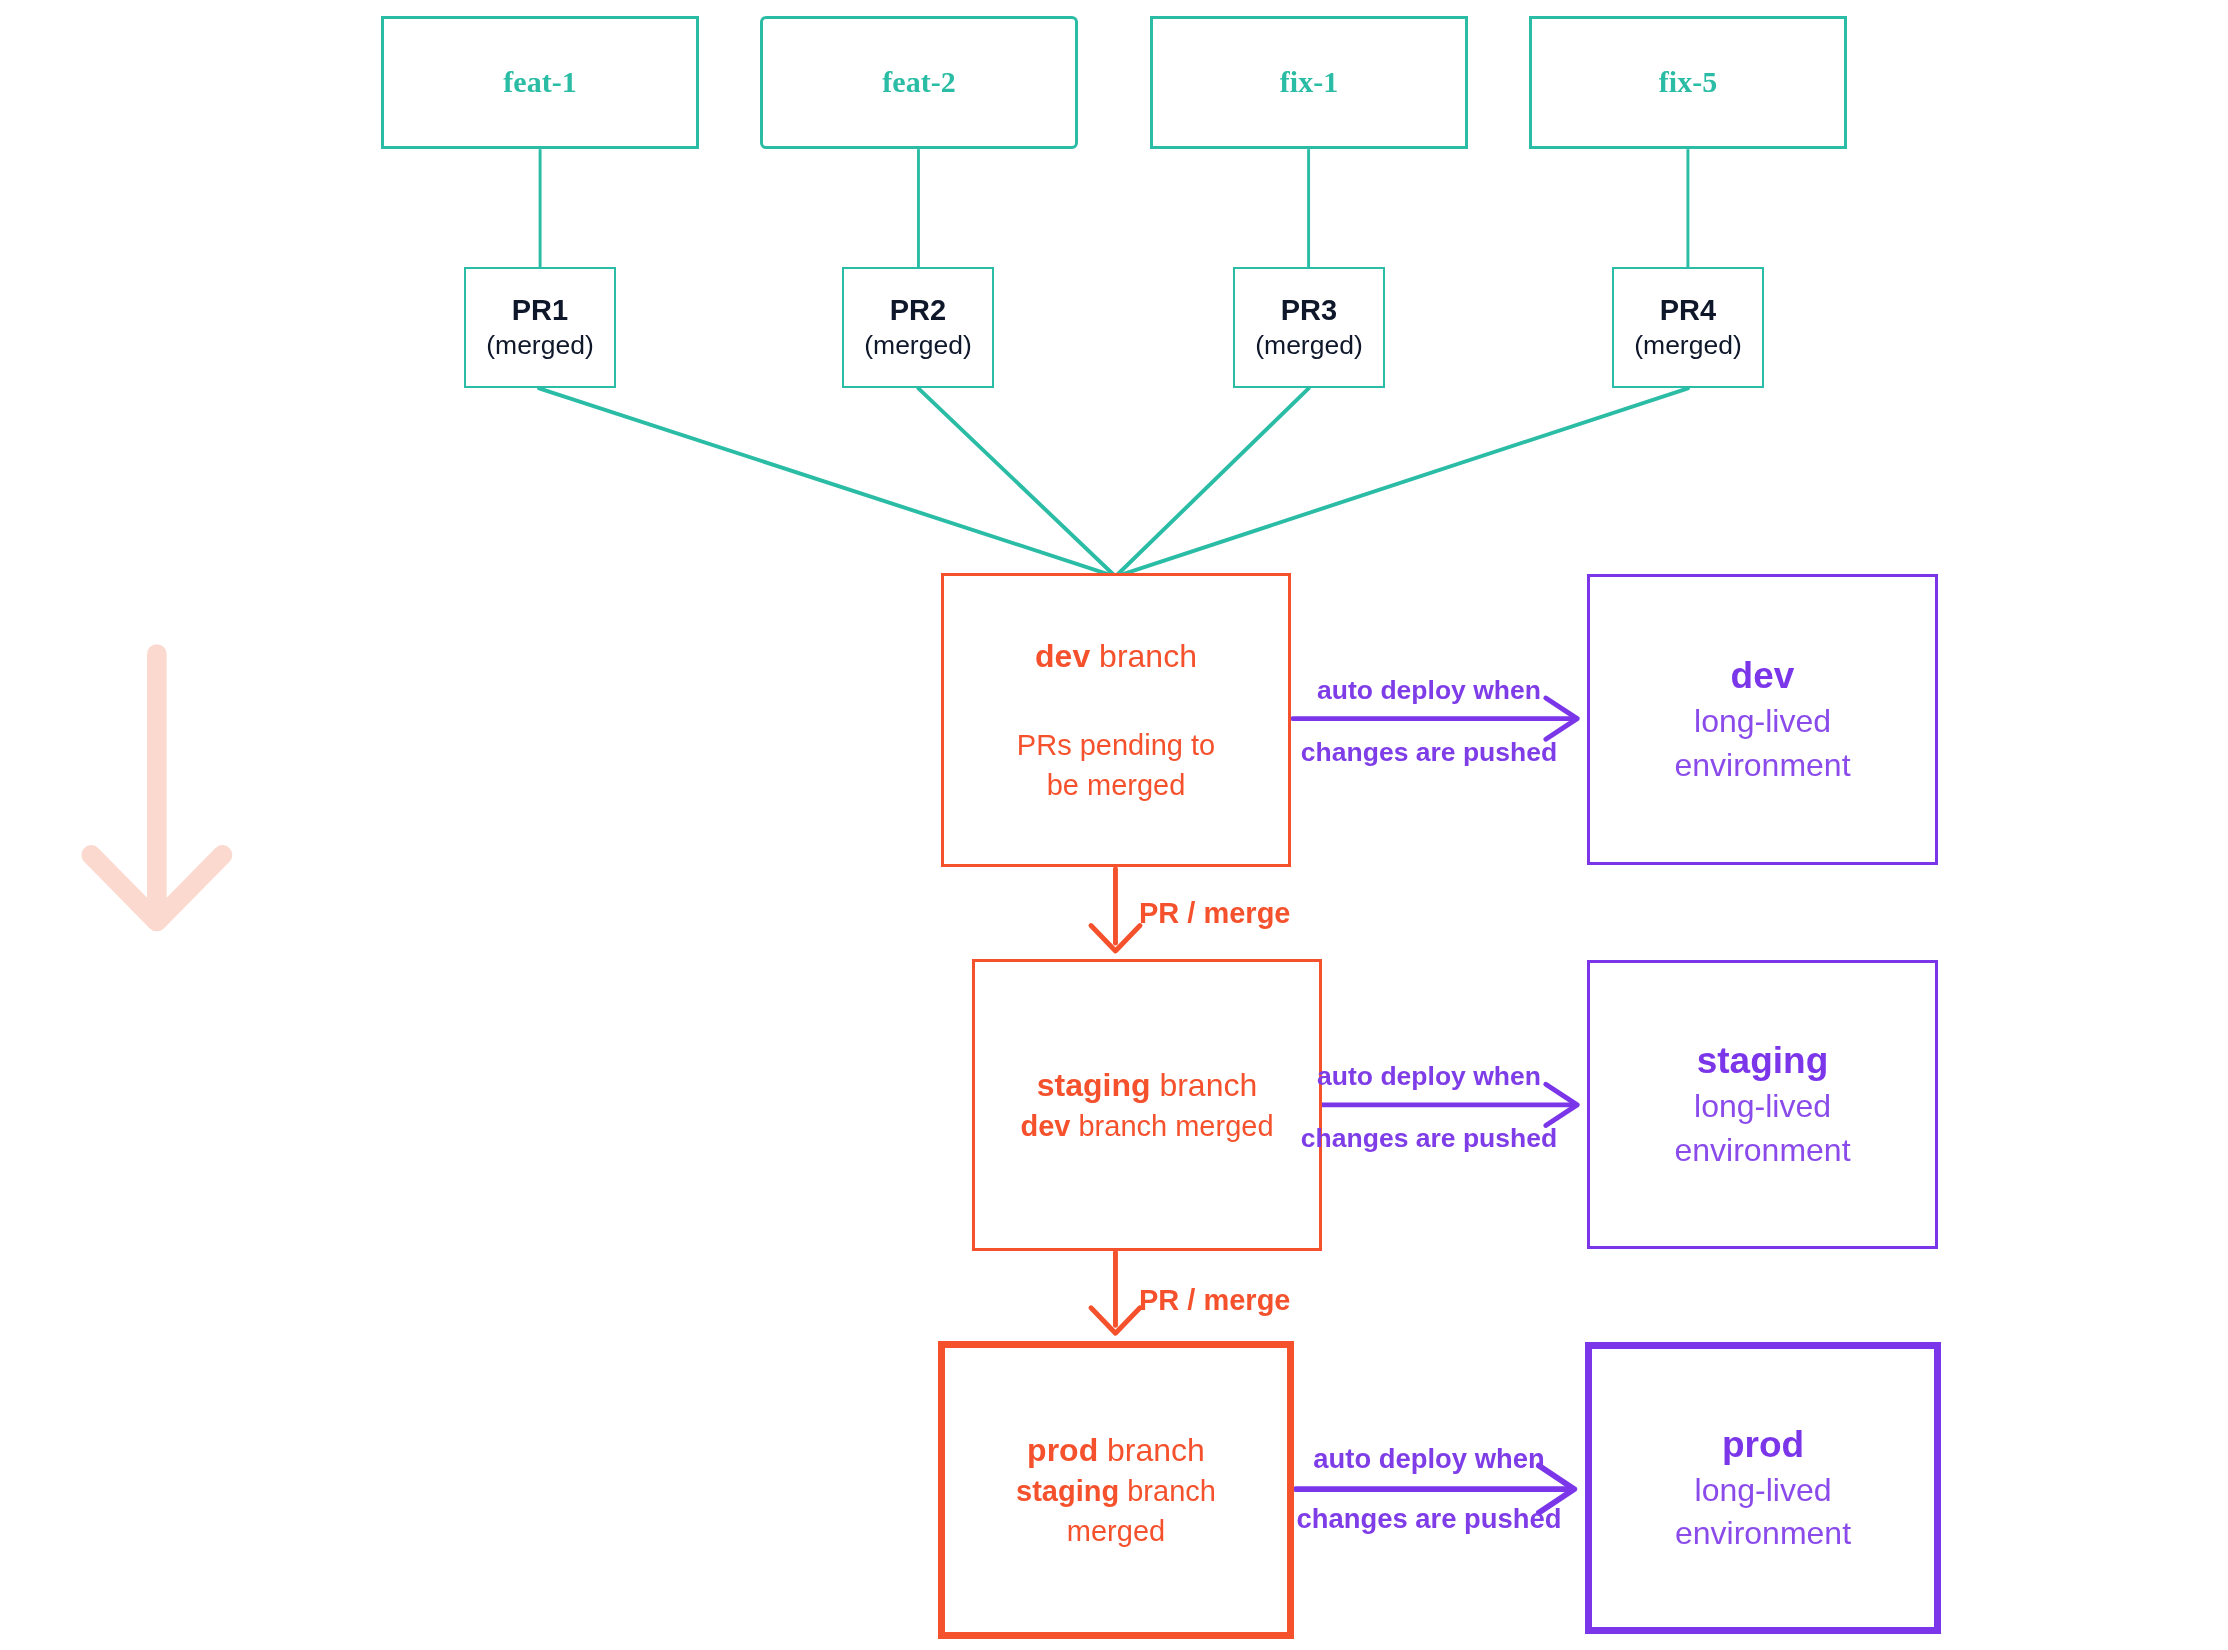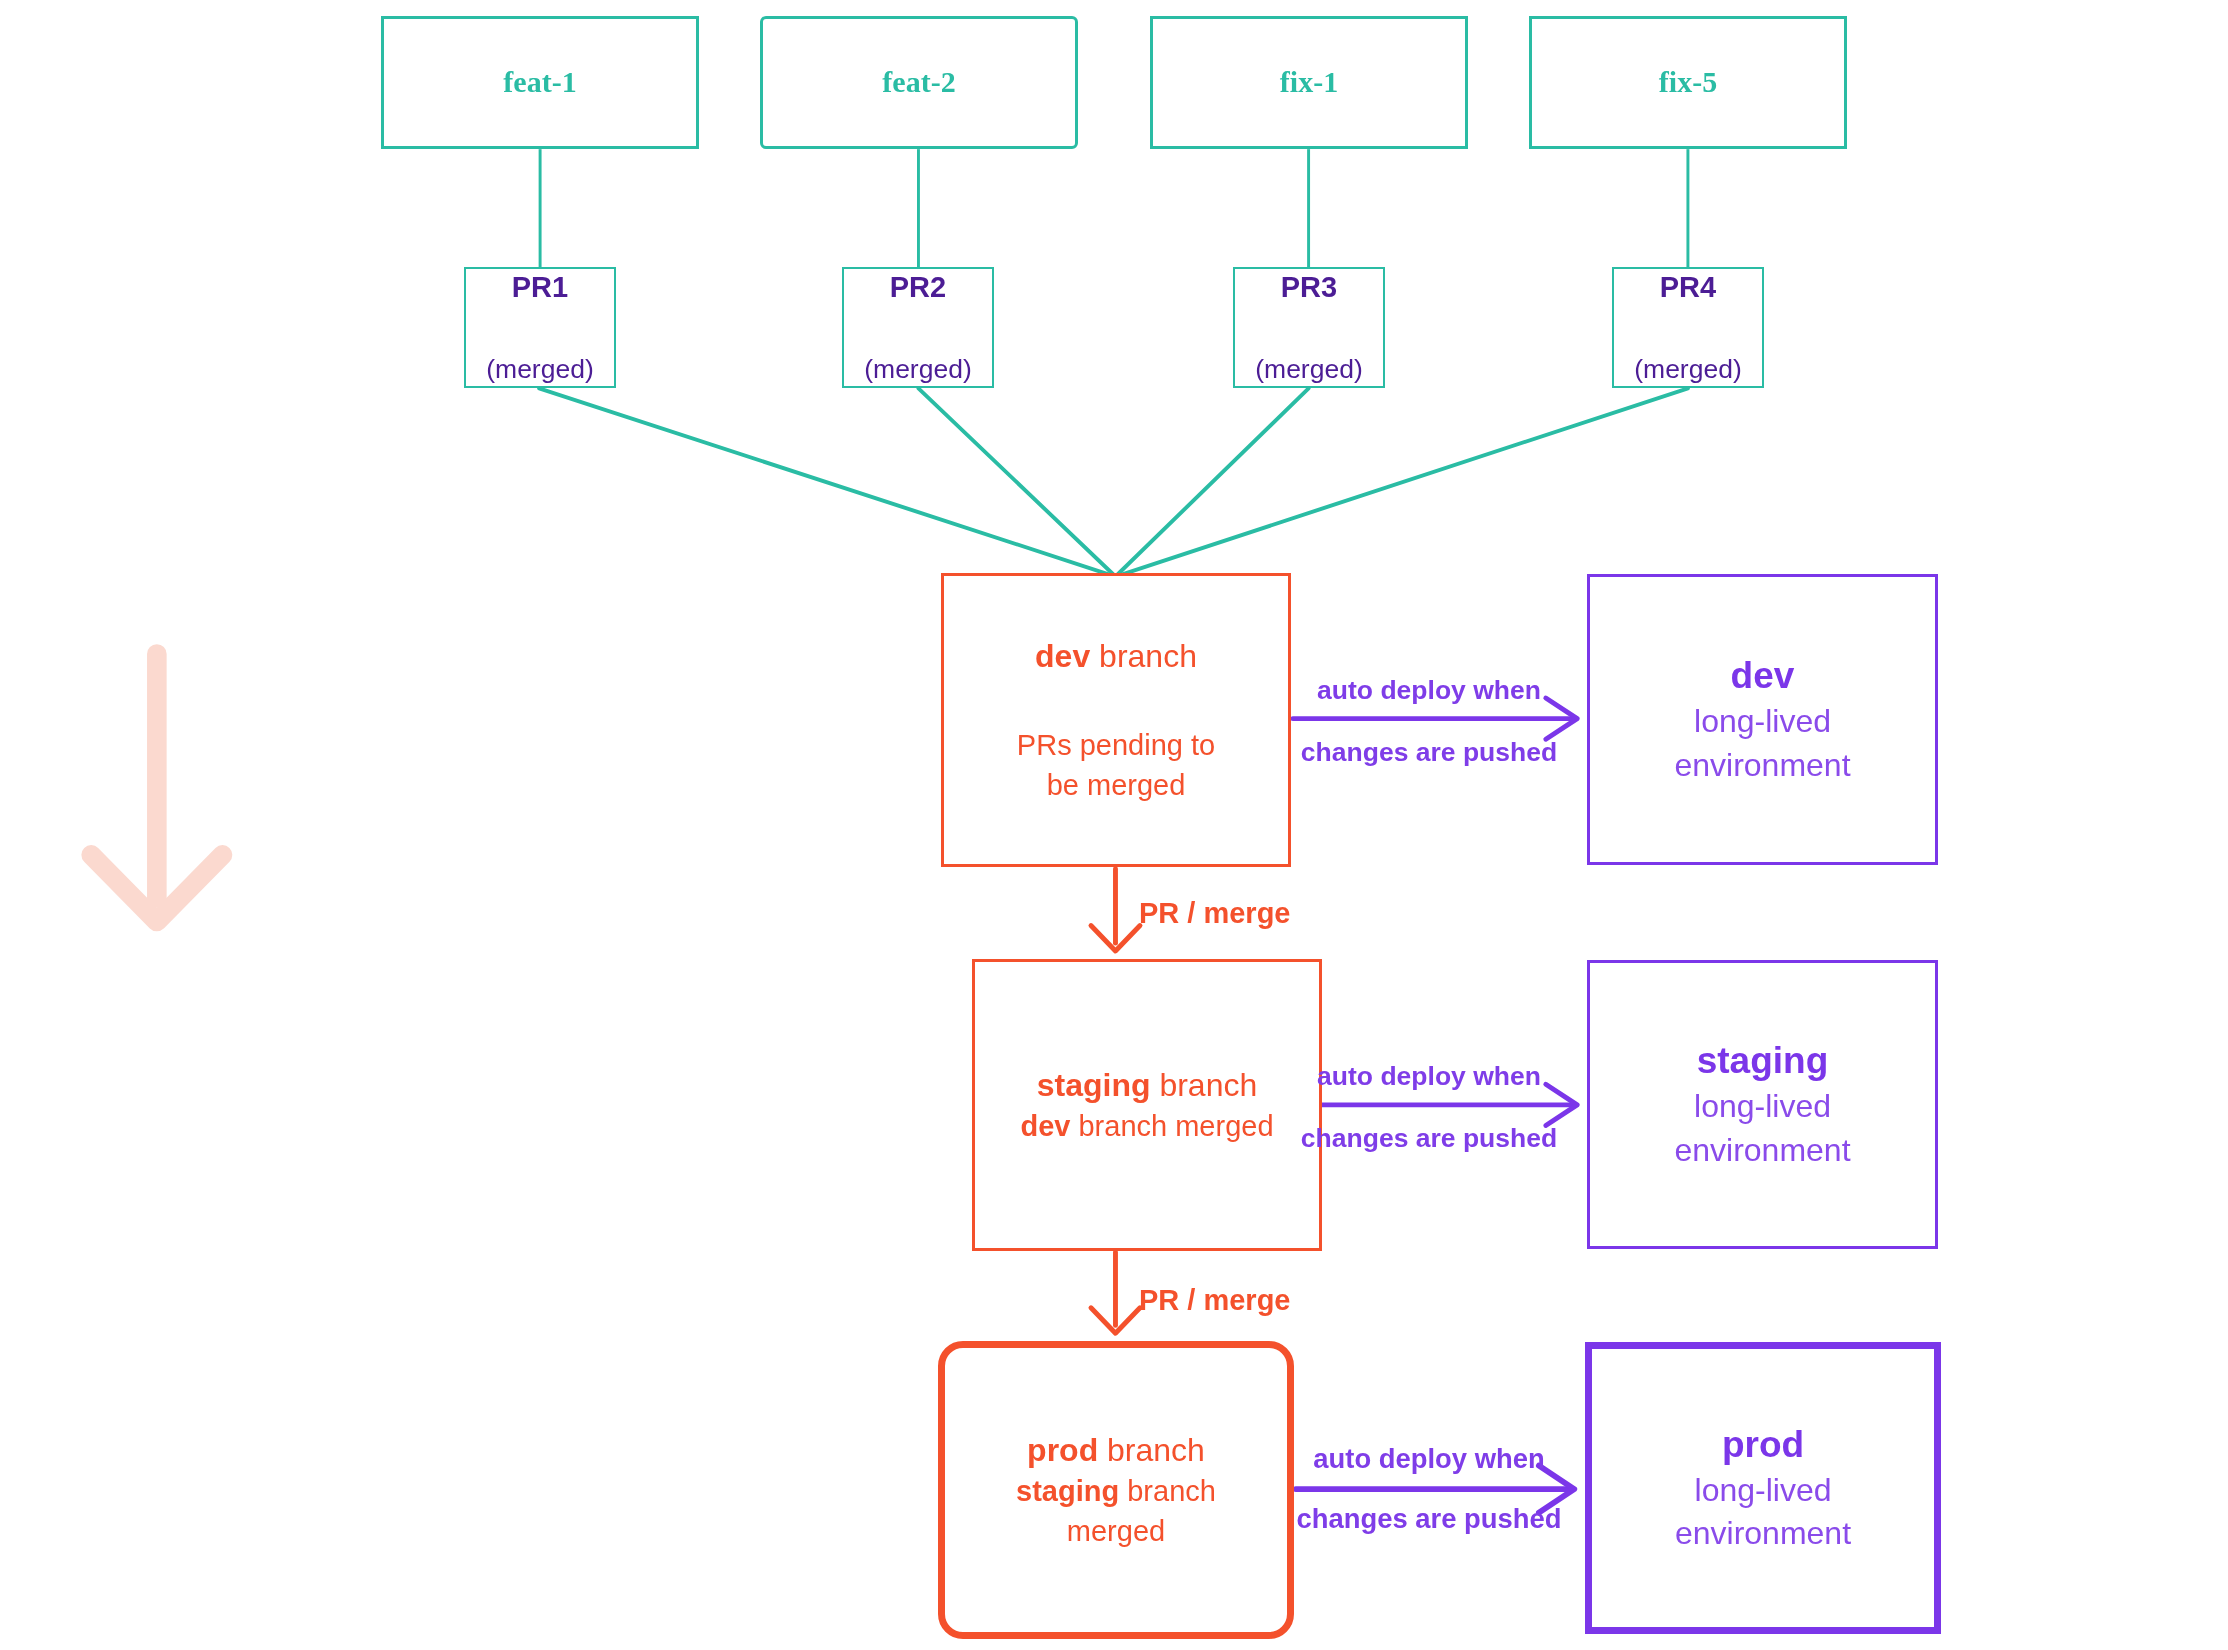--- a/index.html
+++ b/index.html
@@ -3,21 +3,21 @@
 <meta charset="utf-8">
 <style>
   html,body{margin:0;padding:0;background:#ffffff;}
   body{font-family:"Liberation Sans", sans-serif;}
   .canvas{position:relative;width:2229px;height:1651px;background:#ffffff;overflow:hidden;}
   .connectors{position:absolute;left:0;top:0;z-index:0;}
   .box{position:absolute;z-index:2;background:#ffffff;box-sizing:border-box;
        display:flex;flex-direction:column;align-items:center;justify-content:center;
        text-align:center;}
   .teal-box{border:3.9px solid #2ABCA4;color:#2ABCA4;font-family:Liberation Serif, serif;}
-  .pr-box{border:2.9px solid #2ABCA4;color:#4c1d95;justify-content:space-between;}
+  .pr-box{border:2.9px solid #2ABCA4;color:#0f172a;}
   .orange-box{border:3.9px solid #F4512C;color:#F4512C;}
   .orange-box.thick{border-width:7.8px;}
   .purple-box{border:3.9px solid #7B36E9;color:#7B36E9;}
   .purple-box.thick{border-width:7.8px;}
   .branch-label{font-size:30px;font-weight:700;}
   .pr-name{font-size:29px;font-weight:700;line-height:1.25;}
   .pr-status{font-size:26.5px;font-weight:400;line-height:1.3;}
   .obox-title{font-size:32px;line-height:1.35;text-align:center;}
   .obox-title .b{font-weight:700;}
   .obox-sub{font-size:29px;line-height:1.35;}
@@ -112,21 +112,21 @@
   <div class="box orange-box" style="left:941px;top:573px;width:350px;height:294px;">
     <div class="obox-title"><span class="b">dev</span><span> branch</span></div>
     <div class="obox-sub" style="width:211px;margin-top:48px;"><span class="b"></span><span>PRs pending to be merged</span></div>
   </div>
 
   <div class="box orange-box" style="left:941px;top:959px;width:350px;height:292px;margin-left:31px;">
     <div class="obox-title"><span class="b">staging</span><span> branch</span></div>
     <div class="obox-sub"><span class="b">dev</span><span> branch merged</span></div>
   </div>
 
-  <div class="box orange-box thick" style="left:938px;top:1341px;width:356px;height:298px;border-radius:25px;">
+  <div class="box orange-box thick" style="left:938px;top:1341px;width:356px;height:298px;">
     <div class="obox-title"><span class="b">prod</span><span> branch</span></div>
     <div class="obox-sub" style="width:235px;"><span class="b">staging</span><span> branch merged</span></div>
   </div>
 
   <div class="box purple-box" style="left:1587px;top:574px;width:351px;height:291px;">
     <div class="env-title">dev</div>
     <div class="env-desc" style="width:216px;">long-lived environment</div>
   </div>
   <div class="box purple-box" style="left:1587px;top:960px;width:351px;height:289px;">
     <div class="env-title">staging</div>

